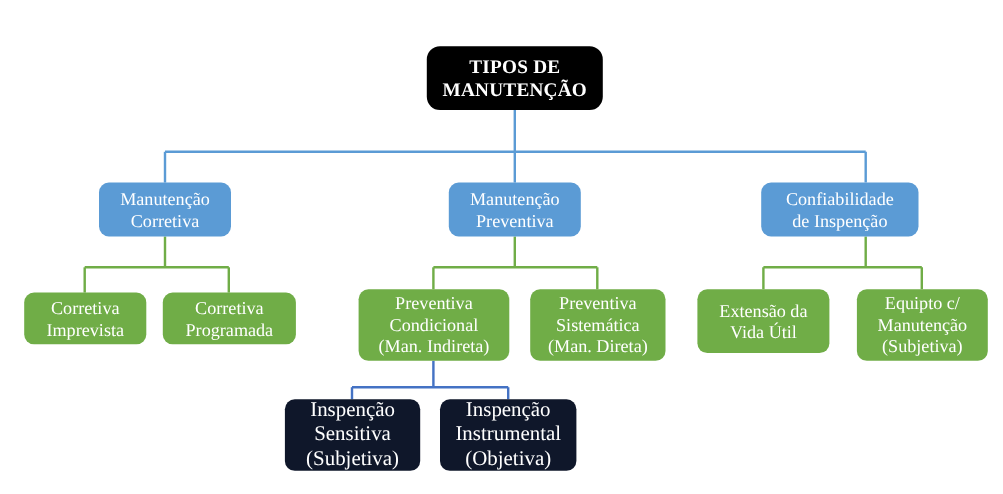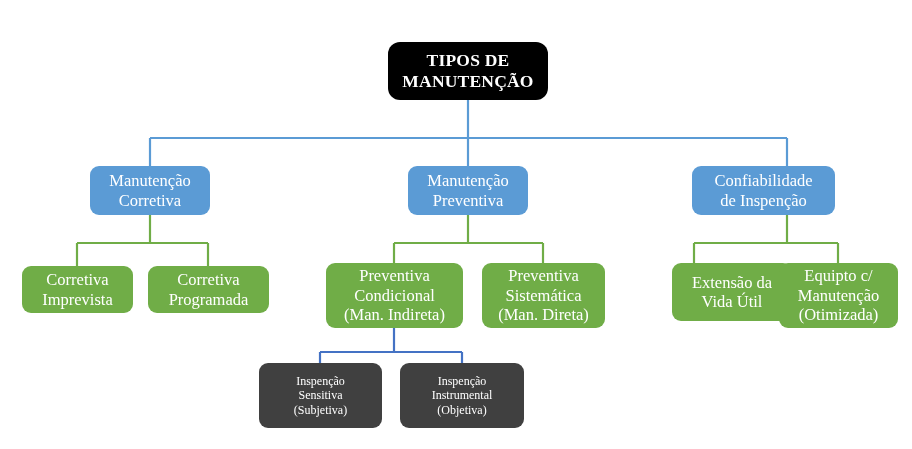--- a/index.html
+++ b/index.html
@@ -49,22 +49,22 @@
   }
   .node.blue {
     background: #5B9BD5;
     font-size: 16.5px;
   }
   .node.green {
     background: #70AD47;
     font-size: 16.5px;
   }
   .node.navy {
-    background: #404040;
-    font-size: 12px;
+    background: #0f172a;
+    font-size: 19px;
   }
 </style>
 </head>
 <body>
 
 <div id="diagram">
 
   <svg id="connectors" viewBox="0 0 912 449">
 
     <g stroke="#5B9BD5" stroke-width="2.2" fill="none">
@@ -122,26 +122,26 @@
 Programada</div>
 
   <div class="node green" style="left:326px; top:263px; width:137px; height:65px;">Preventiva
 Condicional
 (Man. Indireta)</div>
 
   <div class="node green" style="left:482px; top:263px; width:123px; height:65px;">Preventiva
 Sistemática
 (Man. Direta)</div>
 
-  <div class="node green" style="left:672px; top:263px; width:120px; height:58px;">Extensão da
+  <div class="node green" style="left:634px; top:263px; width:120px; height:58px;">Extensão da
 Vida Útil</div>
 
   <div class="node green" style="left:779px; top:263px; width:119px; height:65px;">Equipto c/
 Manutenção
-(Otimizada)</div>
+(Subjetiva)</div>
 
   <div class="node navy" style="left:259px; top:363px; width:123px; height:65px;">Inspenção
 Sensitiva
 (Subjetiva)</div>
 
   <div class="node navy" style="left:400px; top:363px; width:124px; height:65px;">Inspenção
 Instrumental
 (Objetiva)</div>
 
 </div>

